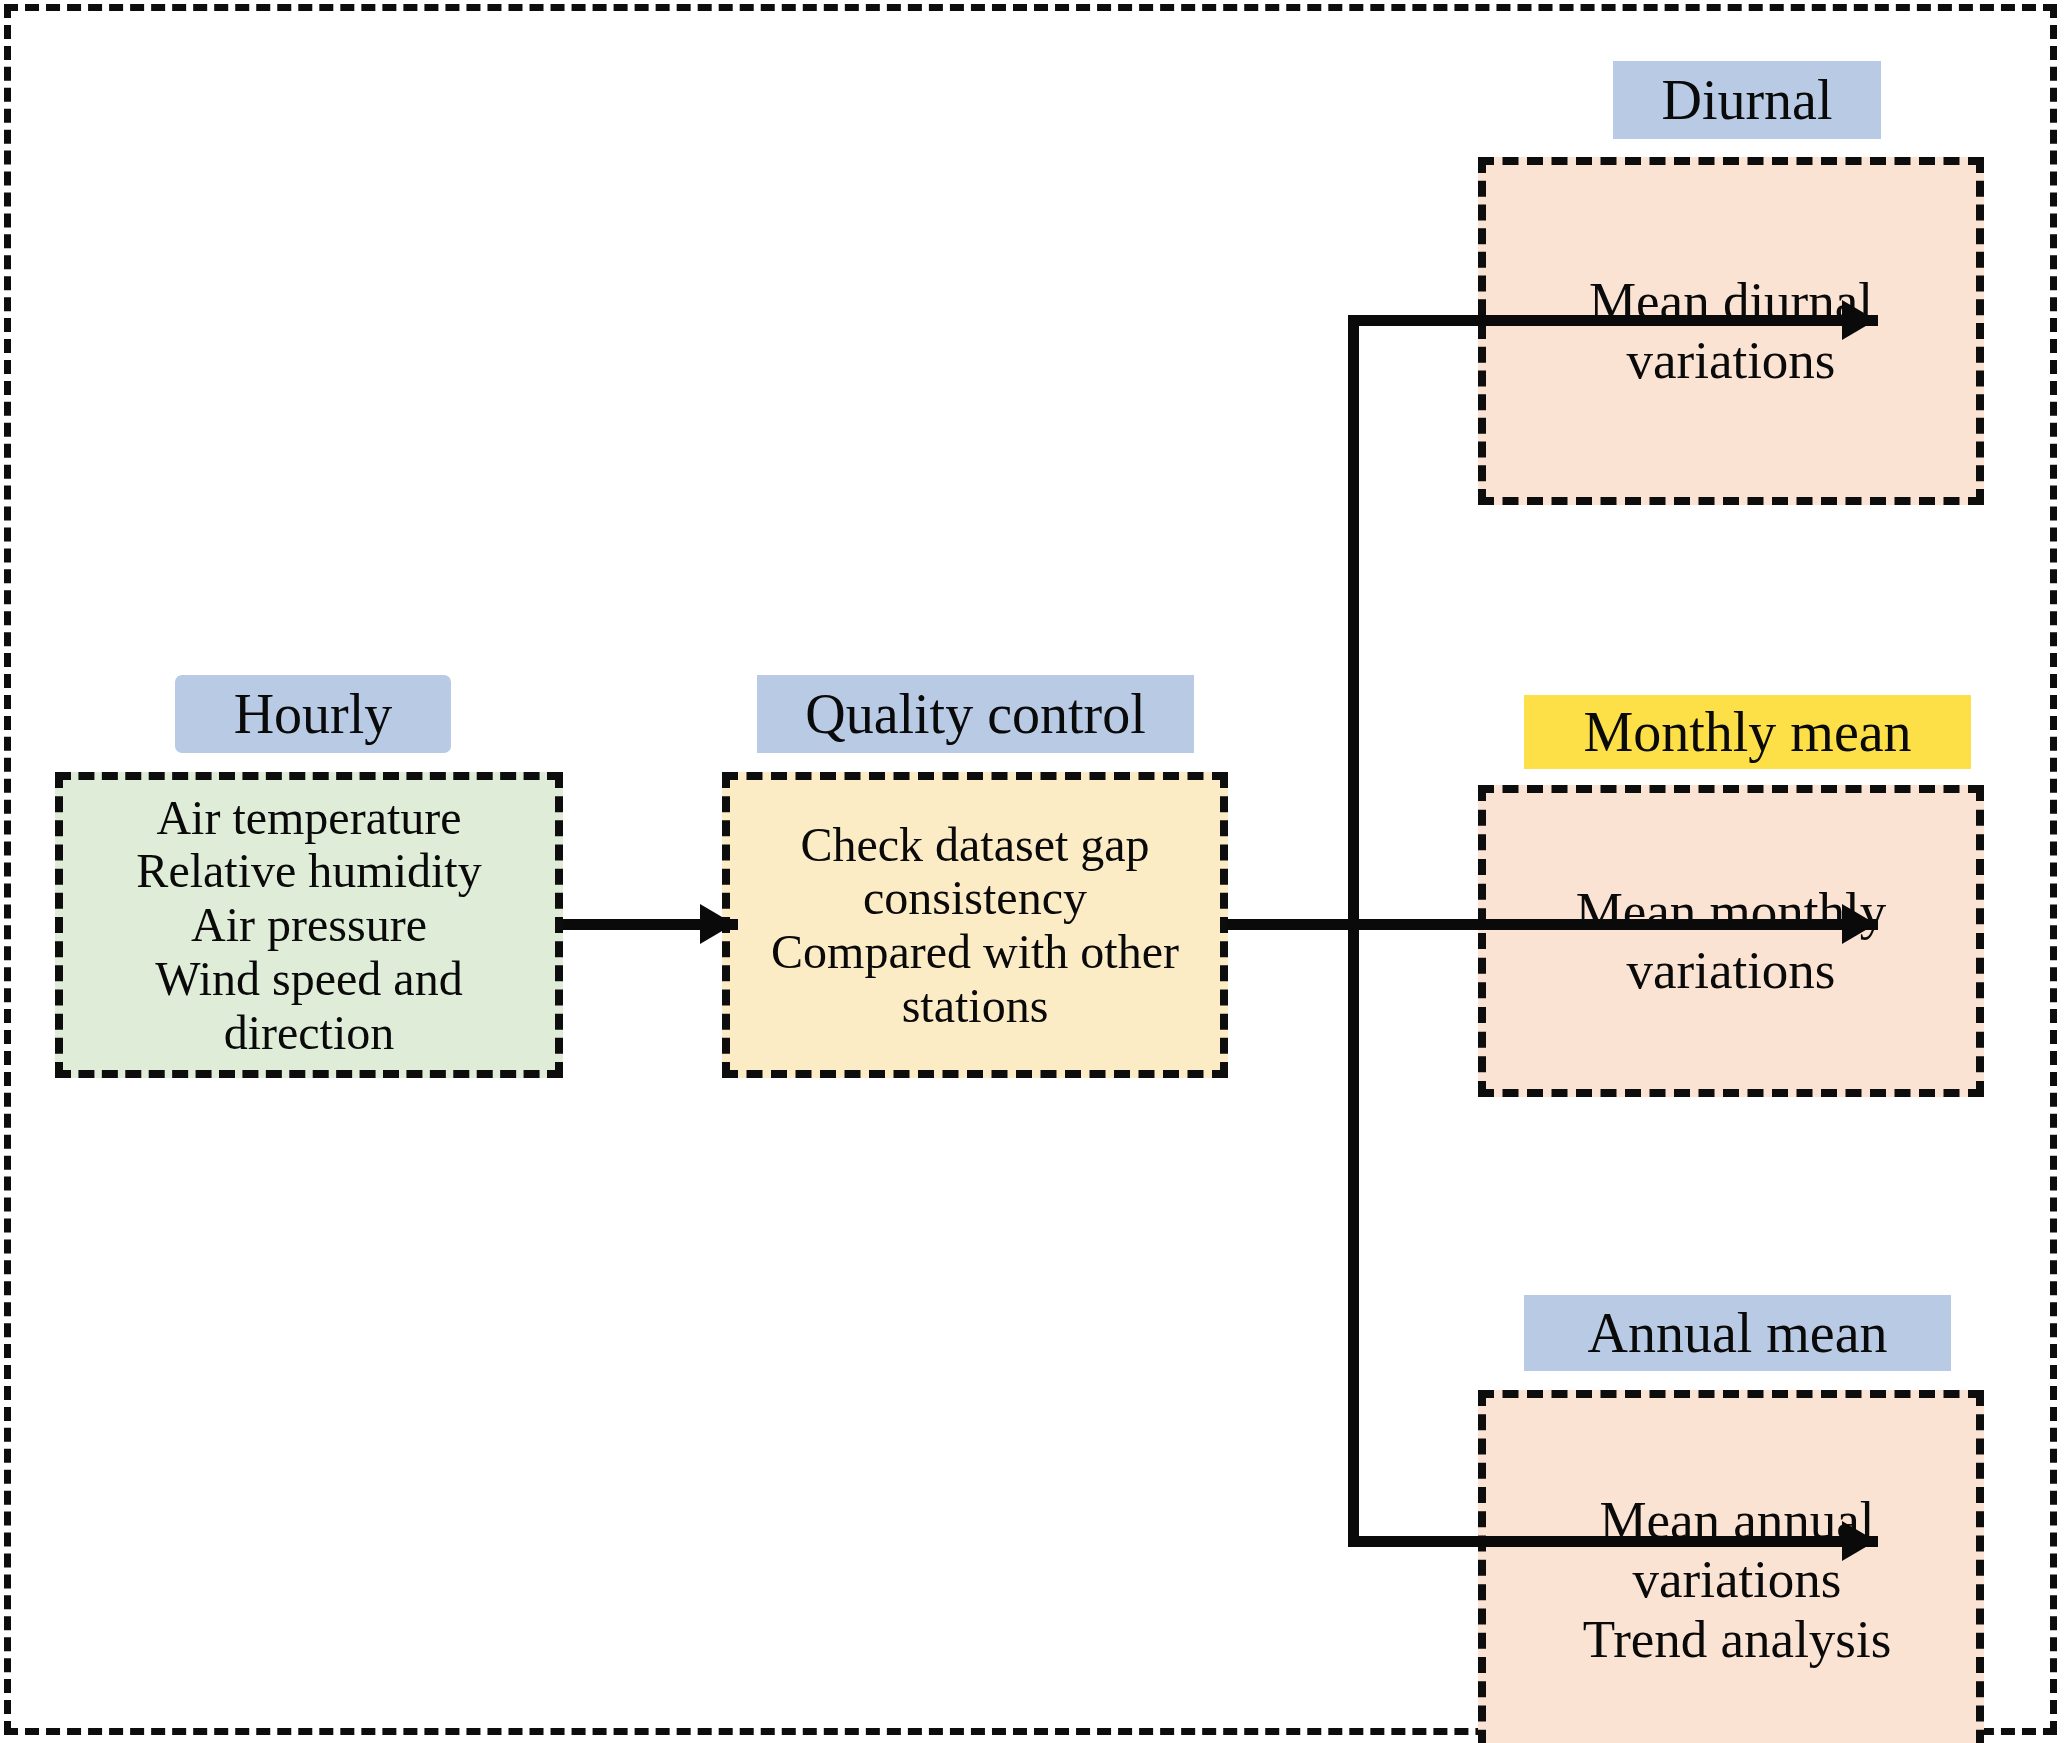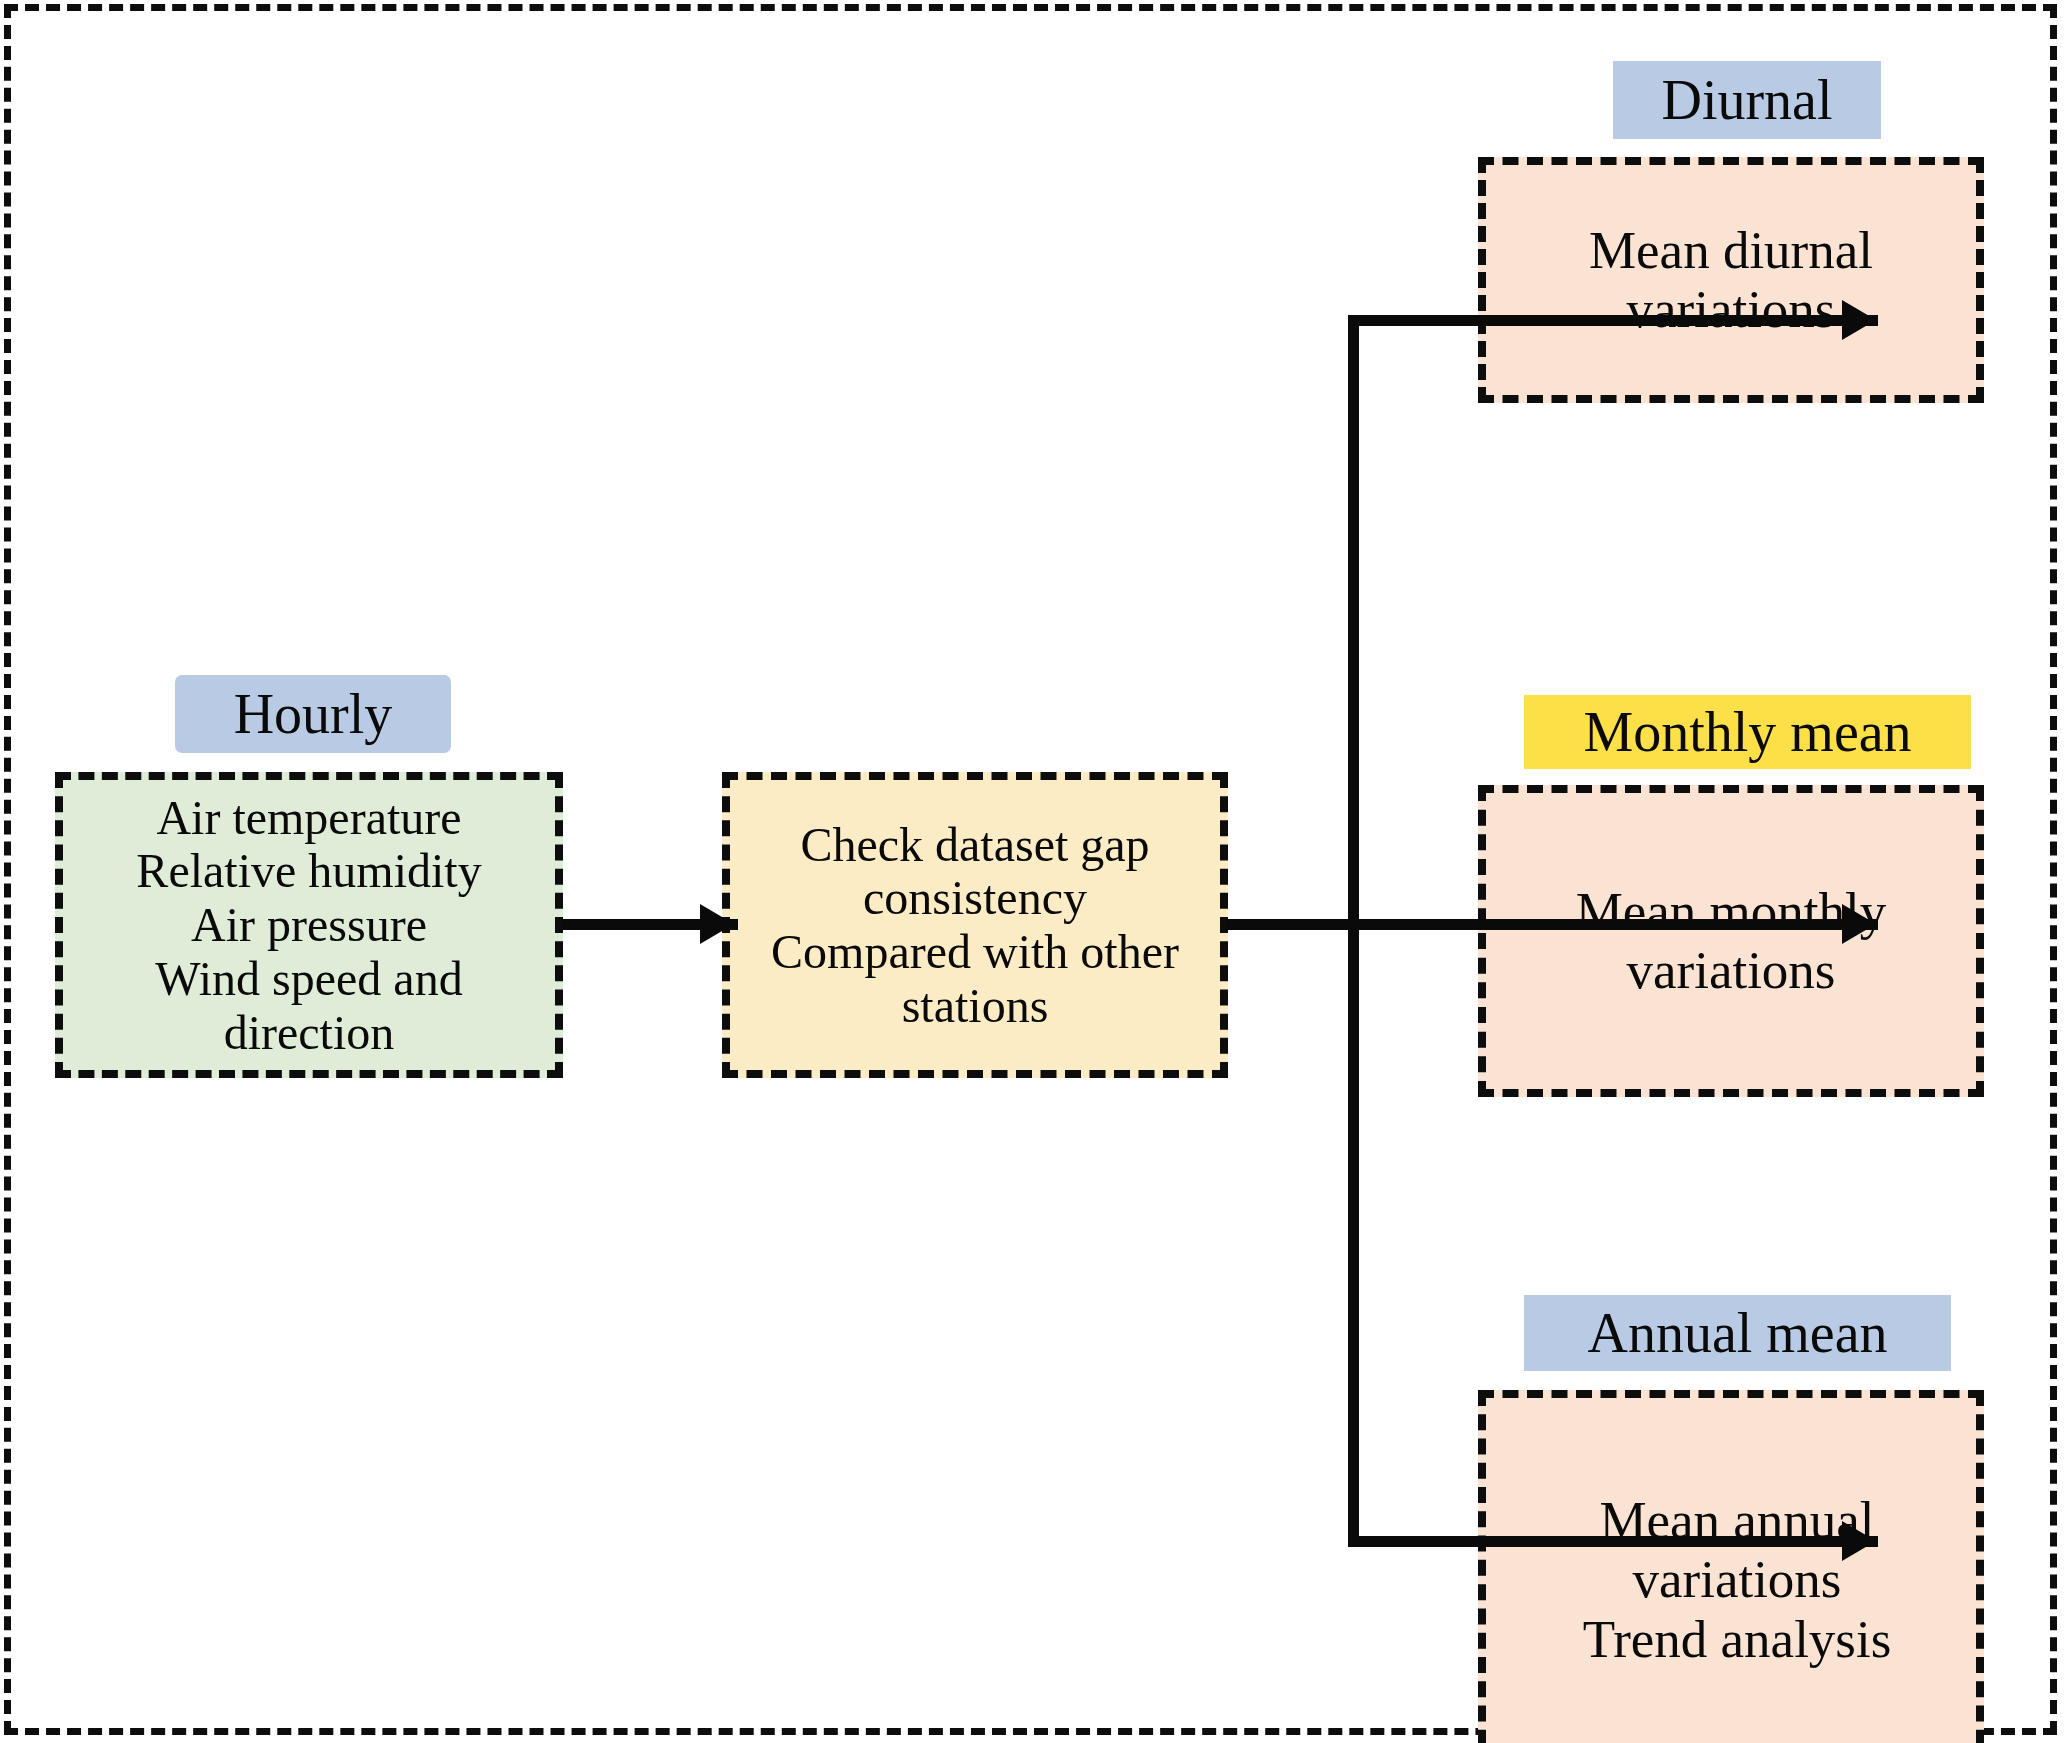--- a/index.html
+++ b/index.html
@@ -69,21 +69,21 @@
   #box-quality {
     left: 722px; top: 772px; width: 506px; height: 306px;
     font-size: 48px;
   }
   
   #label-diurnal {
     left: 1613px; top: 54px; width: 268px; height: 78px;
     font-size: 56px;
   }
   #box-diurnal {
-    left: 1478px; top: 157px; width: 506px; height: 246px;
+    left: 1478px; top: 157px; width: 506px; height: 348px;
     font-size: 53px;
   }
   
   #label-monthly {
     left: 1524px; top: 688px; width: 447px; height: 74px;
     font-size: 56px;
   }
   #box-monthly {
     left: 1478px; top: 785px; width: 506px; height: 312px;
     font-size: 53px;
@@ -136,20 +136,23 @@
     <span>Hourly</span>
   </div>
   <div class="node-box" id="box-hourly" style="background:#dfecd8;">
     <span class="line">Air temperature</span>
     <span class="line">Relative humidity</span>
     <span class="line">Air pressure</span>
     <span class="line">Wind speed and</span>
     <span class="line">direction</span>
   </div>
 
+  <div class="stage-label" id="label-quality" style="background:#b8cae4;">
+    <span>Quality control</span>
+  </div>
   <div class="node-box" id="box-quality" style="background:#fcecc6;">
     <span class="line">Check dataset gap</span>
     <span class="line">consistency</span>
     <span class="line">Compared with other</span>
     <span class="line">stations</span>
   </div>
 
   <div class="stage-label" id="label-diurnal" style="background:#b8cae4;">
     <span>Diurnal</span>
   </div>

